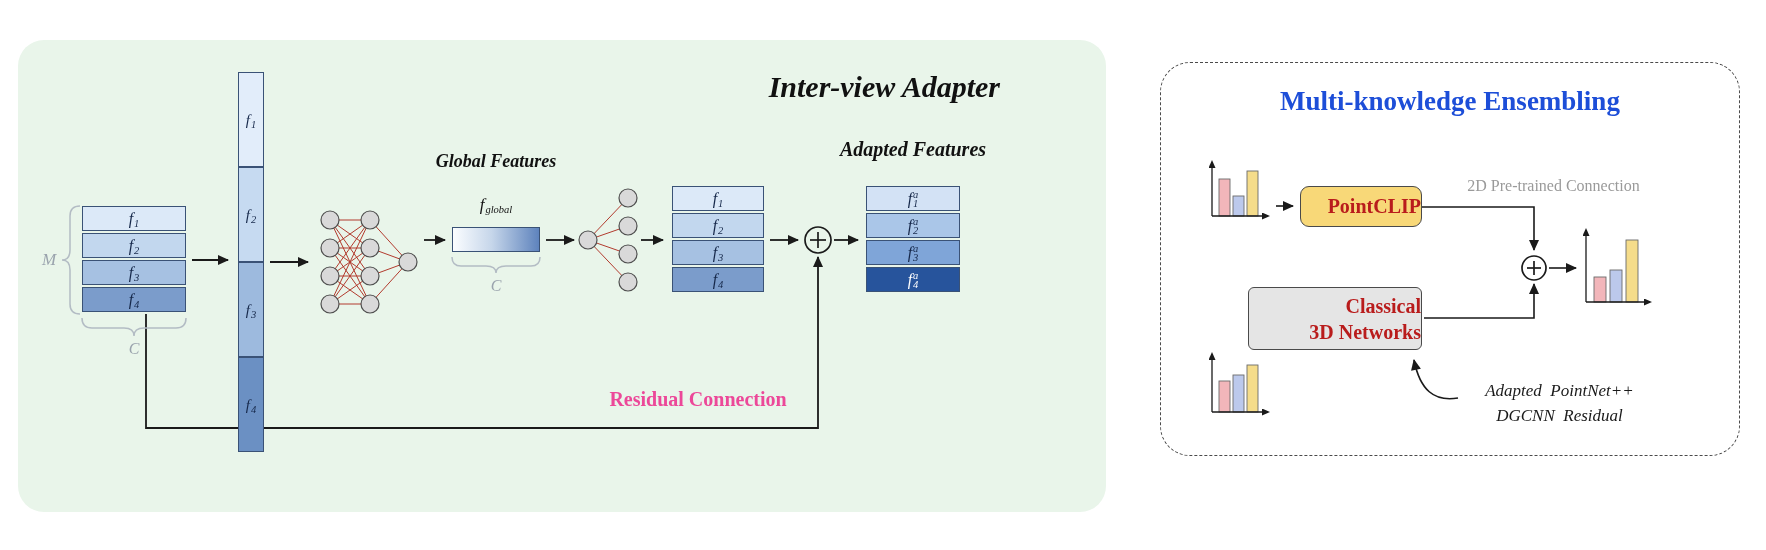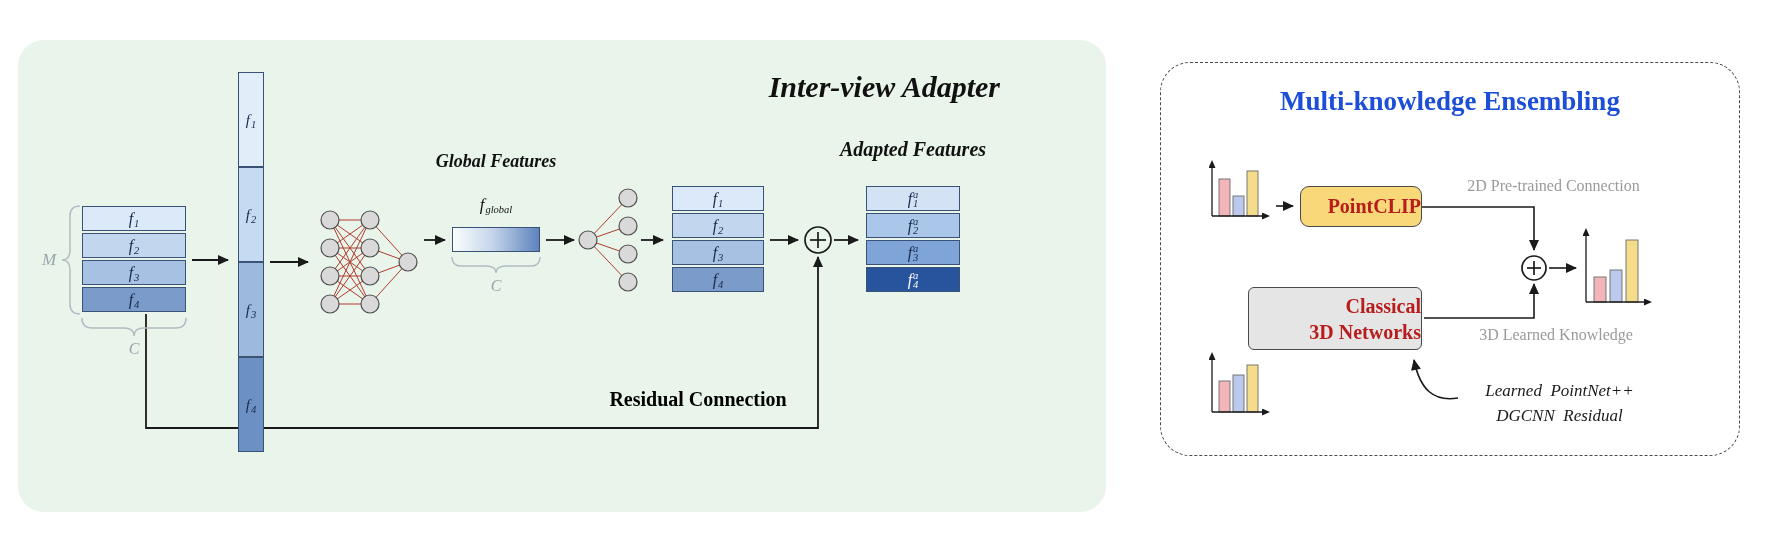--- a/index.html
+++ b/index.html
@@ -21,21 +21,21 @@
            background:linear-gradient(to right,#fbfdff 0%,#c6d6ea 45%,#5e83bd 100%);}
   .fsym{display:inline-flex;align-items:center;font-style:italic;}
   .fsym .base{font-size:16px;line-height:16px;}
   .fsym .ss{display:inline-flex;flex-direction:column;margin-left:1px;font-size:10.5px;font-style:italic;}
   .fsym .ss span{display:block;height:9px;line-height:9px;}
   .fsym.big .base{font-size:17px;}
   .fsym.small .base{font-size:15px;}
   .roundbox{position:absolute;border:1.6px solid #4a4a4a;display:flex;flex-direction:column;
             align-items:flex-end;justify-content:center;font-weight:bold;color:#b91c1c;}
   .graytext{color:#9a9a9a;text-align:center;font-size:16px;}
-  .residual{color:#000000;font-weight:600;font-size:20px;text-align:center;}
+  .residual{color:#ec4899;font-weight:600;font-size:20px;text-align:center;}
   .pre{white-space:pre;}
 </style>
 </head>
 <body>
 
 <div class="canvas">
 
   <div class="panel-green" style="background-color: rgb(233, 245, 234);"></div>
   <div class="panel-dashed"></div>
 
@@ -340,20 +340,19 @@
     <span>PointCLIP</span>
   </div>
 
   <div class="abs graytext" style="left:1441px;top:177px;width:225px;">2D Pre-trained Connection</div>
 
   <div class="roundbox" style="left: 1248px; top: 287px; width: 174px; height: 63px; border-radius: 6px; font-size: 20px; line-height: 26px; background-color: rgb(229, 229, 229);">
     <span>Classical</span>
     <span>3D Networks</span>
   </div>
 
-  <div class="abs graytext" style="left:1446px;top:326px;width:220px;">3D Learned Knowledge</div>
 
   <div class="abs" style="left:1452px;top:378px;width:215px;text-align:center;font-style:italic;font-size:17px;line-height:25px;color:#1a1a1a;">
-    <div class="pre">Learned  PointNet++</div>
+    <div class="pre">Adapted  PointNet++</div>
     <div class="pre">DGCNN  Residual</div>
   </div>
 
 </div>
 
 </body></html>

